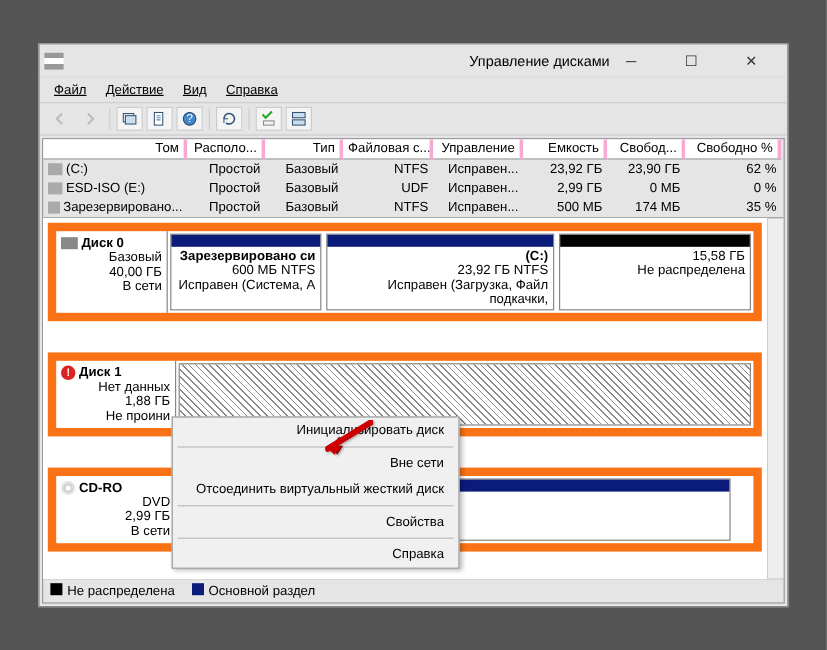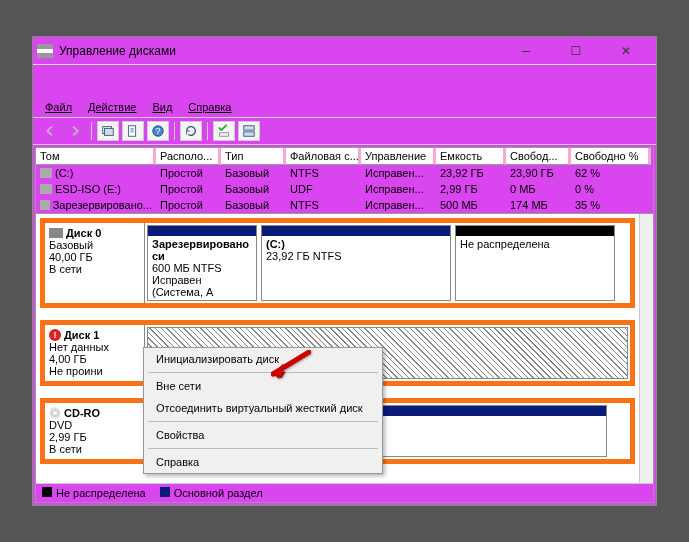--- a/index.html
+++ b/index.html
@@ -1,38 +1,38 @@
 <!DOCTYPE html>
 <html><head>
 <meta charset="utf-8">
 <style>
 * { margin: 0; padding: 0; box-sizing: border-box; font-family: "Segoe UI", Tahoma, sans-serif; font-size: 11px; }
 body { background: #555; display: flex; justify-content: center; align-items: center; width: 689px; height: 542px; }
-.window { background: #d946ef; border: 1px solid #888; width: 625px; height: 470px; display: flex; flex-direction: column; position: relative; }
+.window { background: #e5e5e5; border: 1px solid #888; width: 625px; height: 470px; display: flex; flex-direction: column; position: relative; text-align: right; }
 .titlebar { display: flex; align-items: center; height: 28px; padding: 0 4px; border-bottom: 1px solid #ddd; }
 .titlebar .ticon { width: 16px; height: 14px; background: linear-gradient(#999 0 33%, #fff 33% 66%, #999 66% 100%); margin-right: 6px; }
 .titlebar .title { flex: 1; font-size: 12px; }
 .sysbtns { display: flex; gap: 14px; padding-right: 8px; }
 .sysbtn { width: 36px; height: 26px; display: flex; align-items: center; justify-content: center; cursor: pointer; font-size: 12px; color: #333; }
 .menubar { display: flex; gap: 4px; padding: 2px 6px; border-bottom: 1px solid #ccc; }
-.menubar span { padding: 2px 6px; cursor: pointer; text-decoration: underline; margin-top: 32px; }
+.menubar span { padding: 2px 6px; cursor: pointer; text-decoration: underline; }
 .toolbar { display: flex; gap: 3px; padding: 3px 6px; border-bottom: 1px solid #ccc; align-items: center; }
 .tbtn { width: 22px; height: 20px; border: 1px solid transparent; display: flex; align-items: center; justify-content: center; }
 .tbtn.en { border-color: #ccc; background: #f4f4f4; }
 .tbtn svg { width: 14px; height: 14px; }
 .divider { width: 1px; height: 18px; background: #ccc; margin: 0 2px; }
 .content { flex: 1; display: flex; flex-direction: column; border: 1px solid #999; margin: 2px; overflow: hidden; }
 .grid { border-bottom: 1px solid #999; }
 .gridhead, .gridrow { display: grid; grid-template-columns: 120px 65px 65px 75px 75px 70px 65px 80px; }
 .gridhead div { border-right: 3px solid #f9a8d4; border-bottom: 1px solid #999; padding: 2px 4px; background: #fff; font-weight: normal; white-space: nowrap; overflow: hidden; }
 .gridrow div { padding: 2px 4px; white-space: nowrap; overflow: hidden; }
 .gridrow .vol { display: flex; align-items: center; gap: 3px; }
 .vicon { width: 12px; height: 10px; background: #aaa; display: inline-block; }
 .disks { flex: 1; overflow-y: auto; padding: 4px; background: #fff; }
-.diskrow { display: flex; border: 5px solid #f97316; margin-bottom: 12px; }
+.diskrow { display: flex; border: 7px solid #f97316; margin-bottom: 26px; }
 .diskhead { width: 100px; padding: 4px; border-right: 1px solid #888; }
 .diskhead .dn { font-weight: bold; display: flex; align-items: center; gap: 3px; }
 .dicon { width: 14px; height: 10px; background: #888; display: inline-block; }
 .cdicon { width: 12px; height: 12px; border-radius: 50%; background: radial-gradient(circle, #fff 20%, #ccc 30%, #eee 70%, #999 100%); display: inline-block; }
 .erricon { width: 12px; height: 12px; border-radius: 50%; background: #d22; display: inline-flex; align-items: center; justify-content: center; color: #fff; font-size: 9px; }
 .parts { flex: 1; display: flex; position: relative; }
 .part { border: 1px solid #888; margin: 2px; padding: 2px 4px; display: flex; flex-direction: column; }
 .part .pbar { height: 10px; margin: -2px -4px 2px -4px; }
 .pbar.blue { background: #0a1b7a; }
 .pbar.black { background: #000; }
@@ -179,43 +179,45 @@
     <div style="display:flex; flex:1; overflow:hidden;">
       <div class="disks" id="disks">
           <div class="diskrow">
             <div class="diskhead">
               <div class="dn"><span class="dicon"></span>Диск 0</div>
               <div>Базовый</div>
               <div>40,00 ГБ</div>
               <div>В сети</div>
             </div>
             <div class="parts">
-              <div class="part" style="width:110px">
+              <div class="part" style="width:126px">
                 <div class="pbar blue"></div>
                 <div class="pn">Зарезервировано си</div>
                 <div>600 МБ NTFS</div>
                 <div>Исправен (Система, А</div>
               </div>
               <div class="part" style="width:190px">
                 <div class="pbar blue"></div>
                 <div class="pn">(C:)</div>
                 <div>23,92 ГБ NTFS</div>
+                <div>Исправен (Загрузка, Файл подкачки,</div>
               </div>
               <div class="part" style="width:160px">
                 <div class="pbar black"></div>
                 <div class="pn"></div>
+                <div>15,58 ГБ</div>
                 <div>Не распределена</div>
               </div>
             </div>
           </div>
           <div class="diskrow">
             <div class="diskhead">
               <div class="dn"><span class="erricon">!</span>Диск 1</div>
               <div>Нет данных</div>
-              <div>4,00 ГБ</div>
+              <div>1,88 ГБ</div>
               <div>Не проини</div>
             </div>
             <div class="parts">
               <div class="hatch"></div>
             </div>
           </div>
           <div class="diskrow">
             <div class="diskhead">
               <div class="dn"><span class="cdicon"></span>CD-RO</div>
               <div>DVD</div>

